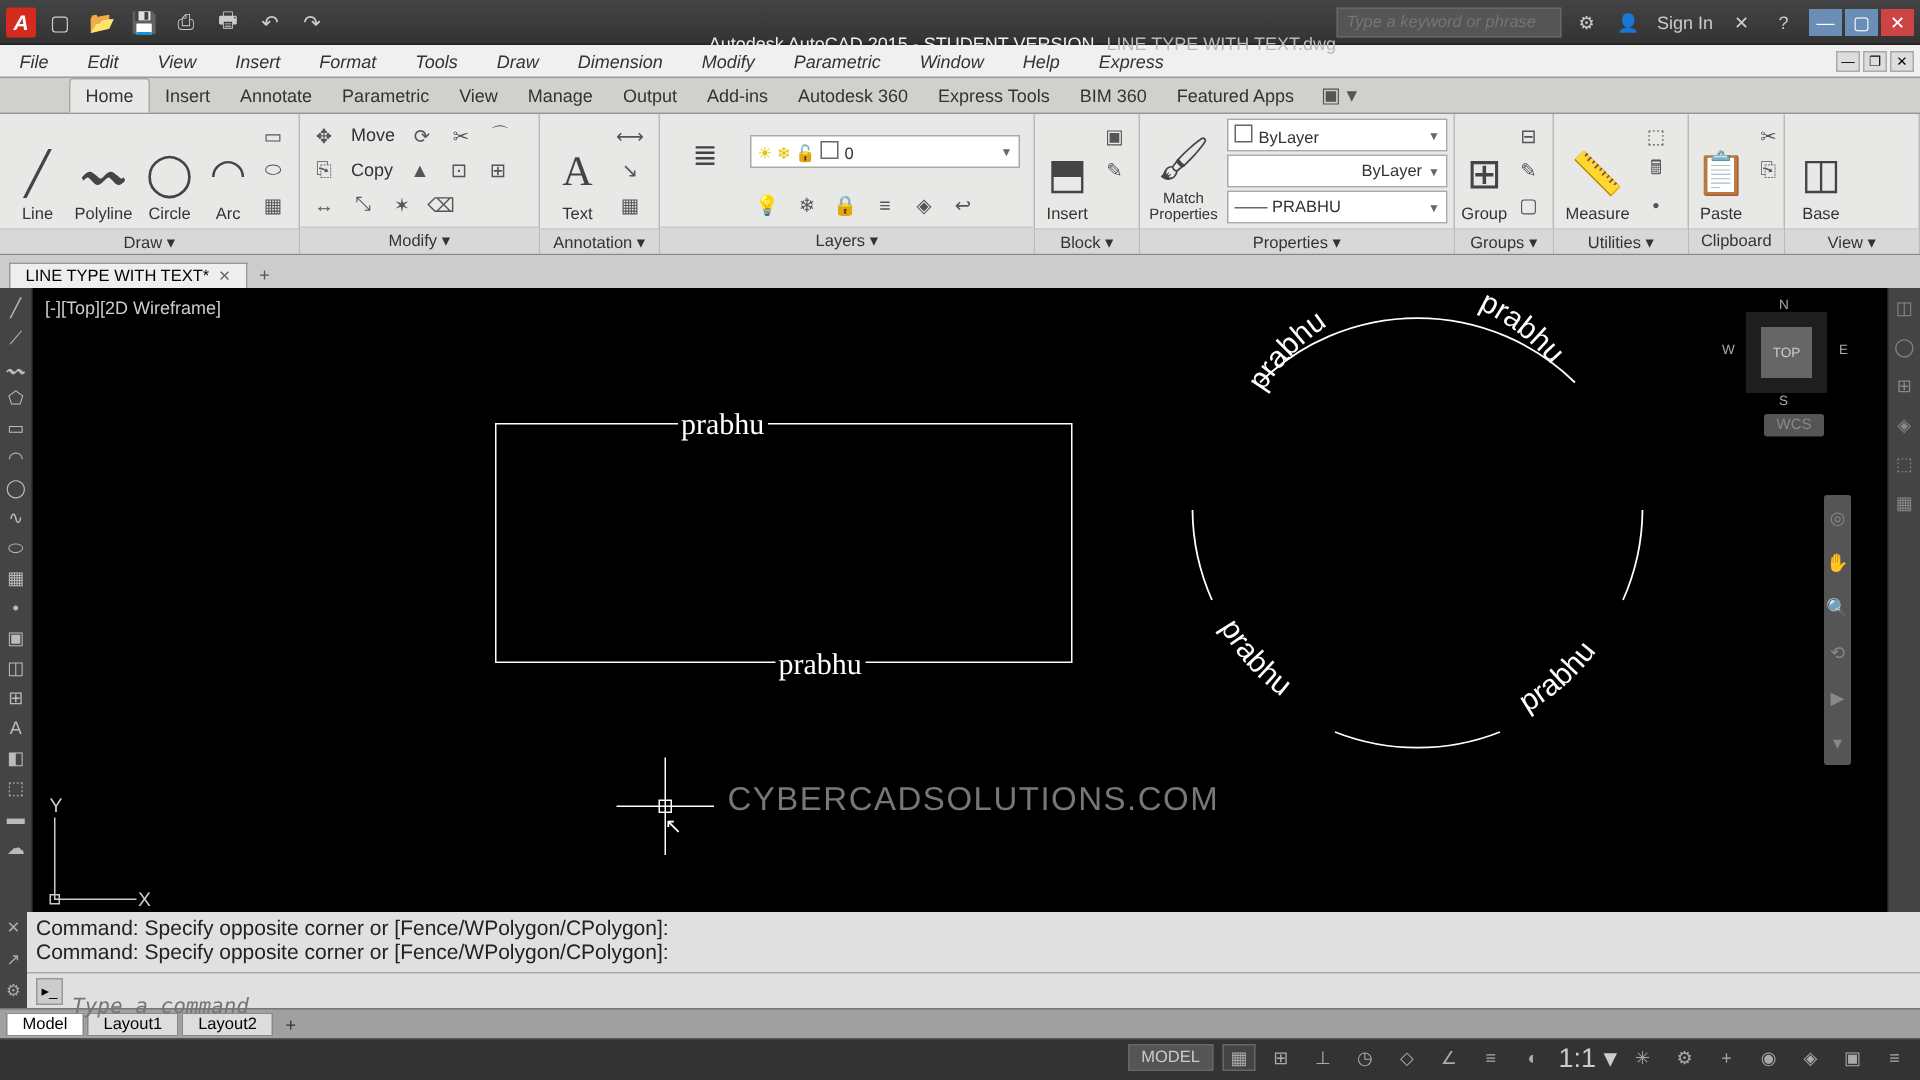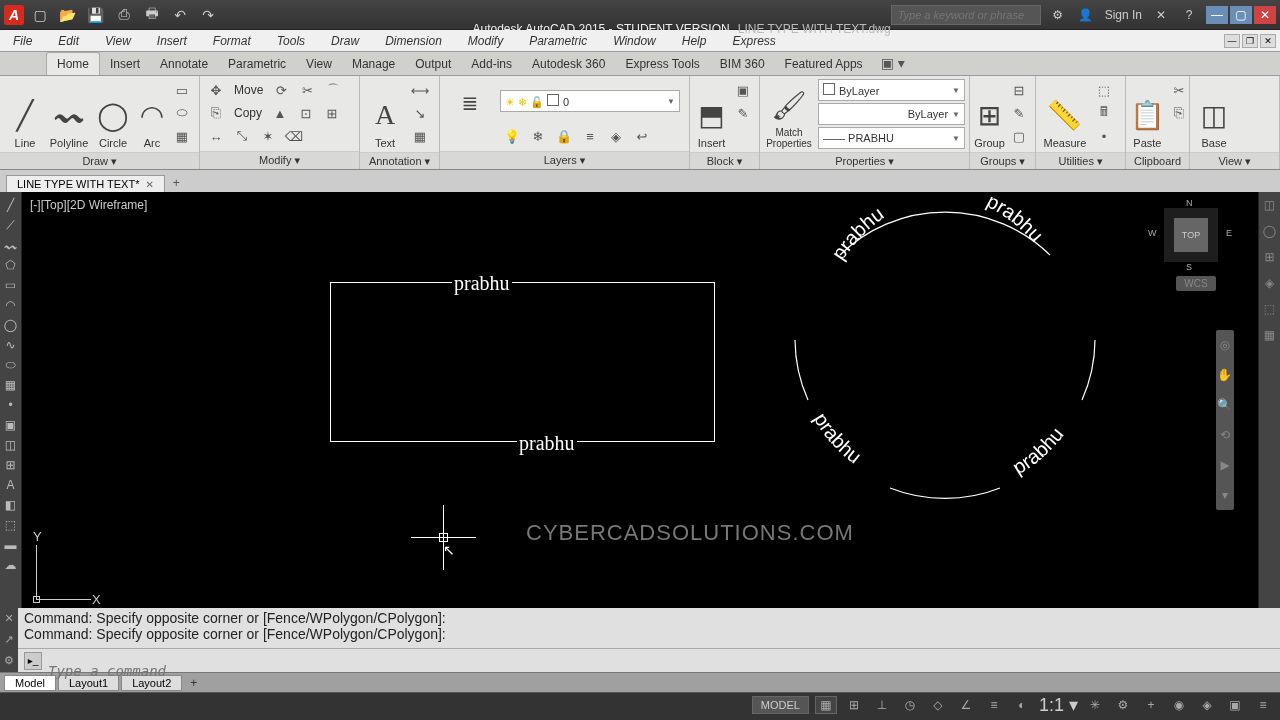--- a/index.html
+++ b/index.html
@@ -73,21 +73,21 @@
 .rect-shape { position: absolute; top: 90px; left: 308px; width: 385px; height: 160px; border: 1px solid white; }
 .ltype-text { position: absolute; color: white; font-family: "Times New Roman", serif; font-size: 20px; background: black; padding: 0 2px; }
 svg.circ { position: absolute; }
 .curved-text { font-family: "Times New Roman", serif; font-size: 20px; fill: white; }
 
 .crosshair-v { position:absolute; left:421px; top:313px; width:1px; height:65px; background:white;}
 .crosshair-h { position:absolute; left:389px; top:345px; width:65px; height:1px; background:white;}
 .crosshair-box { position:absolute; left:417px; top:341px; width:9px; height:9px; border:1px solid white;}
 .cursor-arrow { position:absolute; left:421px; top:350px; color:white; font-size:14px;}
 
-.watermark { position:absolute; left:504px; top:328px; color:#777; font-size:22px; letter-spacing:1px; line-height:1.2;}
+.watermark { position:absolute; left:463px; top:328px; color:#777; font-size:22px; letter-spacing:1px; line-height:1.2;}
 
 .ucs-icon { position:absolute; left:14px; bottom:8px; color:#ccc; font-size:13px;}
 .ucs-icon .ax { position:absolute; }
 
 
 .cmd-scroll { background: #e0e0e0; padding: 2px 6px; font-family: "Consolas", monospace; font-size: 14px; color: #222; height:40px;}
 .cmd-line { background: #e0e0e0; border-top:1px solid #aaa; display:flex; align-items:center; padding:2px 6px; height:24px;}
 .cmd-line .prompt-icon { width:18px; height:18px; background:#ccc; border:1px solid #999; margin-right:6px; display:flex; align-items:center; justify-content:center; font-size:10px;}
 .cmd-line input { border:none; background:transparent; font-family:"Consolas",monospace; font-size:14px; color:#888; font-style:italic; flex:1; outline:none;margin-top:20px;}
 .cmd-side { position:absolute; left:0; width:18px; background:#444; display:flex; flex-direction:column;}

